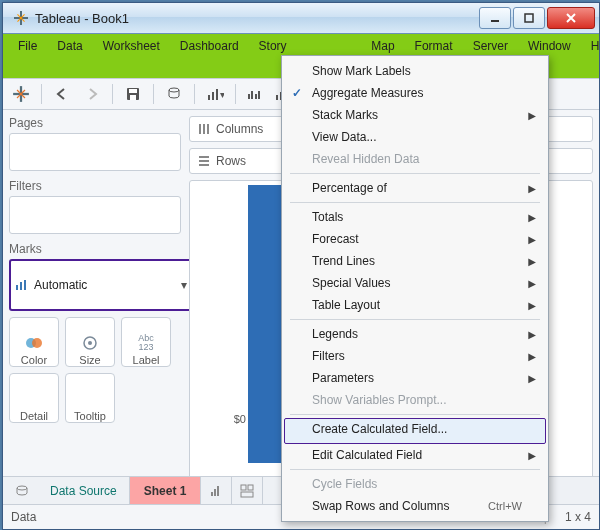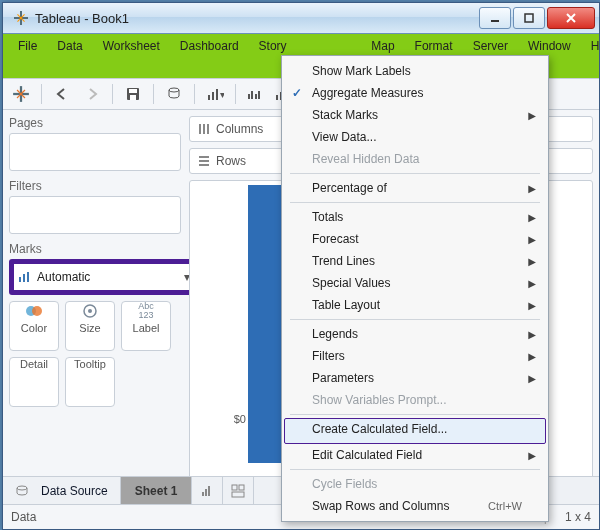--- a/index.html
+++ b/index.html
@@ -15,36 +15,36 @@
 .menubar .mi.active{background:#d8e6f5;border:1px solid #8cb0d6;padding:2px 8px;margin-top:20px;}
 .toolbar{background:#f4f6f9;border-bottom:1px solid #c8cfd8;display:flex;align-items:center;padding:4px 6px;gap:6px;}
 .tb-btn{width:24px;height:22px;display:flex;align-items:center;justify-content:center;color:#555;border-radius:3px;}
 .tb-sep{width:1px;height:20px;background:#c8cfd8;margin:0 2px;}
 .workspace{display:flex;height:384px;background:#f4f6f9;}
 .leftcol{width:172px;padding:6px;display:flex;flex-direction:column;gap:8px;}
 .panel-label{color:#666;font-size:12px;margin-bottom:3px;}
 .panel-box{background:#fff;border:1px solid #c8cfd8;border-radius:3px;}
 .pages-box{height:36px;}
 .filters-box{height:36px;}
-.marks-select{width:100%;border:5px solid #4c1d95;background:#fff;padding:6px 4px;display:flex;align-items:center;gap:5px;border-radius:3px;}
+.marks-select{width:100%;border:2px solid #4c1d95;background:#fff;padding:17px 4px;display:flex;align-items:center;gap:5px;border-radius:3px;}
 .marks-select .dd{margin-left:auto;color:#555;}
 .marks-grid{display:flex;gap:6px;margin-top:6px;}
-.mark-cell{width:48px;height:48px;border:1px solid #c8cfd8;border-radius:4px;background:#fff;display:flex;flex-direction:column;align-items:center;justify-content:flex-start;gap:2px;font-size:11px;color:#555;}
+.mark-cell{width:48px;height:48px;border:1px solid #c8cfd8;border-radius:4px;background:#fff;display:flex;flex-direction:column;align-items:center;justify-content:flex-end;gap:2px;font-size:11px;color:#555;}
 .mark-cell .ic{height:18px;display:flex;align-items:center;justify-content:center;}
 .rightcol{flex:1;padding:6px 6px 6px 2px;display:flex;flex-direction:column;gap:6px;}
 .shelf{display:flex;align-items:center;background:#fff;border:1px solid #c8cfd8;border-radius:3px;height:24px;}
 .shelf .lbl{width:88px;padding-left:8px;color:#555;display:flex;align-items:center;gap:6px;border-right:1px solid #e0e4ea;height:100%;}
 .chart-area{flex:1;background:#fff;border:1px solid #c8cfd8;border-radius:3px;position:relative;overflow:hidden;}
 .chart-bar{position:absolute;left:58px;top:4px;bottom:24px;width:200px;background:#2e6db5;}
 .axis-tick{position:absolute;font-size:11px;color:#fff;text-align:right;}
 .statusbar{position:absolute;left:0;right:0;bottom:0;height:24px;background:#f4f6f9;border-top:1px solid #c8cfd8;display:flex;align-items:center;padding:0 8px;gap:18px;color:#555;font-size:12px;}
 .statusbar .sep{color:#aaa;}
 .tabbar{position:absolute;left:0;right:0;bottom:24px;height:28px;background:#eef1f5;border-top:1px solid #c8cfd8;display:flex;align-items:stretch;}
-.tabbar .ds{display:flex;align-items:center;gap:12px;padding:0 12px;color:#0f172a;border-right:1px solid #c8cfd8;}
-.tabbar .sheet{display:flex;align-items:center;padding:0 14px;background:#a3a3a3;border-right:1px solid #c8cfd8;font-weight:600;color:#333;}
+.tabbar .ds{display:flex;align-items:center;gap:21px;padding:0 12px;color:#0f766e;border-right:1px solid #c8cfd8;}
+.tabbar .sheet{display:flex;align-items:center;padding:0 14px;background:#fca5a5;border-right:1px solid #c8cfd8;font-weight:600;color:#333;}
 .tabbar .newtab{width:30px;display:flex;align-items:center;justify-content:center;border-right:1px solid #c8cfd8;color:#777;}
 
 .menu{position:absolute;top:52px;left:278px;width:262px;background:#f7f7f7;border:1px solid #9aa6b2;box-shadow:2px 3px 8px rgba(0,0,0,.3);padding:4px 2px;z-index:50;}
 .menu .row{display:flex;align-items:center;height:22px;padding:0 10px 0 28px;position:relative;color:#222;cursor:default;}
 .menu .row.disabled{color:#9aa0a6;}
 .menu .row.hl{background:#e6f0fa;border:1px solid #4c1d95;border-radius:2px;padding:0 9px 4px 27px;height:20px;}
 .menu .row .arrow{position:absolute;right:10px;color:#444;font-size:10px;}
 .menu .row .check{position:absolute;left:8px;color:#2e6db5;font-weight:bold;}
 .menu .msep{height:1px;background:#d0d5db;margin:3px 6px;}
 .menu .row .shortcut{position:absolute;right:24px;color:#666;font-size:11px;}

